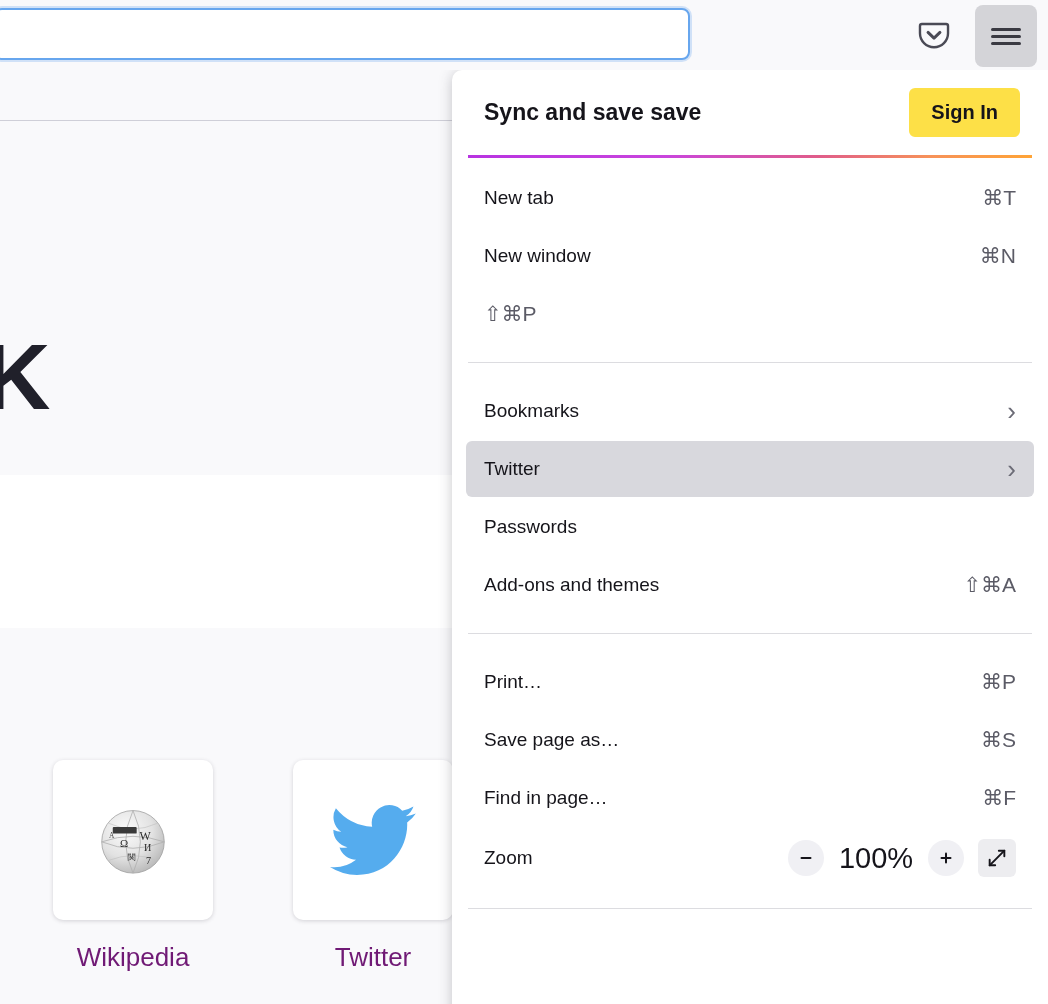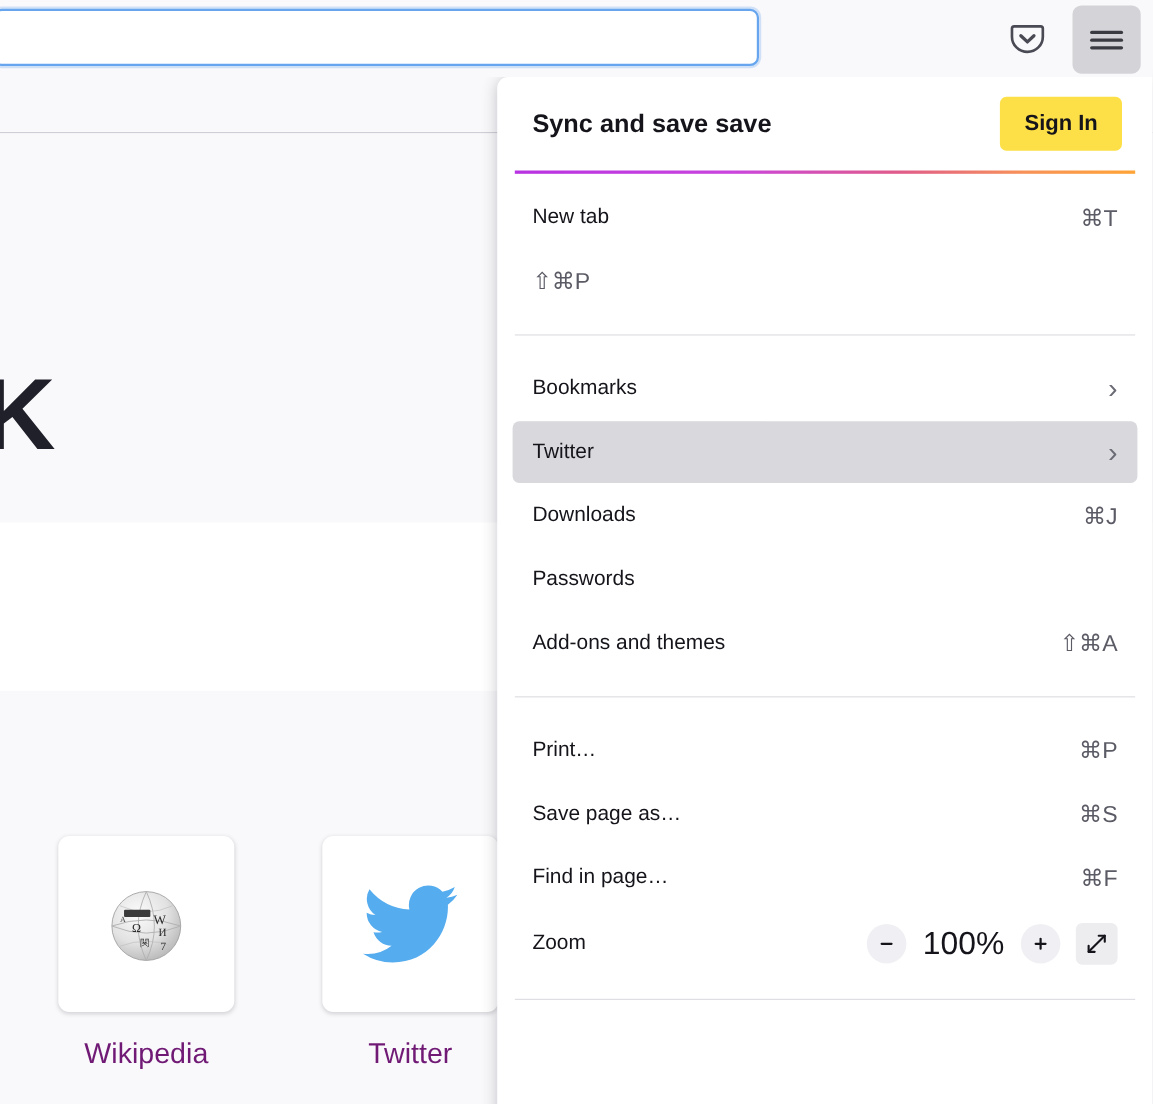--- a/index.html
+++ b/index.html
@@ -283,38 +283,38 @@
       <button id="signin-button">Sign In</button>
     </div>
     <div id="sync-gradient"></div>
 
     <div class="menu-group">
       <div class="menu-item">
         <span class="menu-label">New tab</span>
         <span class="menu-shortcut">⌘T</span>
       </div>
       <div class="menu-item">
+        <span class="menu-label">New window</span>
+        <span class="menu-shortcut">⌘N</span>
+      </div>
+      <div class="menu-item">
         <span class="menu-shortcut">⇧⌘P</span>
       </div>
     </div>
 
     <div class="separator"></div>
 
     <div class="menu-group">
       <div class="menu-item">
         <span class="menu-label">Bookmarks</span>
         <span class="chevron-right">›</span>
       </div>
       <div class="menu-item highlighted">
         <span class="menu-label">Twitter</span>
         <span class="chevron-right">›</span>
-      </div>
-      <div class="menu-item">
-        <span class="menu-label">Downloads</span>
-        <span class="menu-shortcut">⌘J</span>
       </div>
       <div class="menu-item">
         <span class="menu-label">Passwords</span>
         <span class="menu-shortcut"></span>
       </div>
       <div class="menu-item">
         <span class="menu-label">Add-ons and themes</span>
         <span class="menu-shortcut">⇧⌘A</span>
       </div>
     </div>

